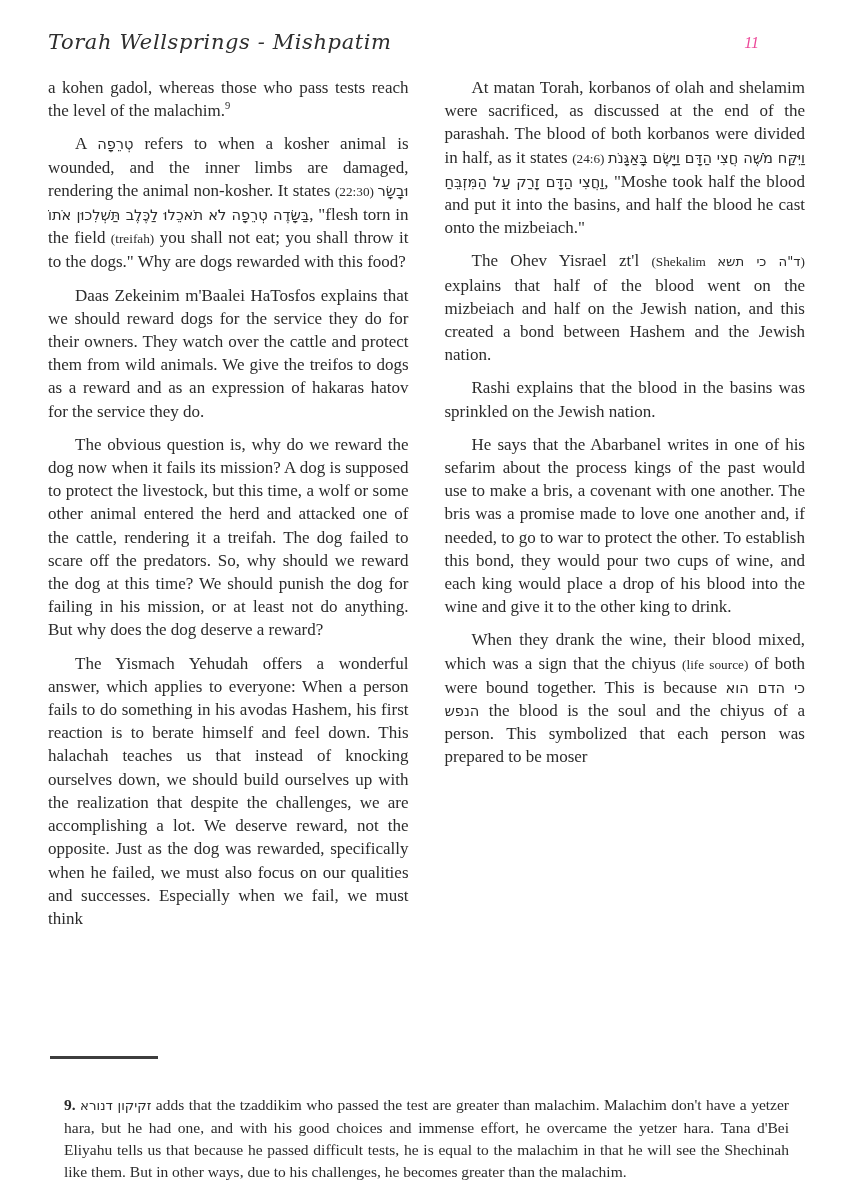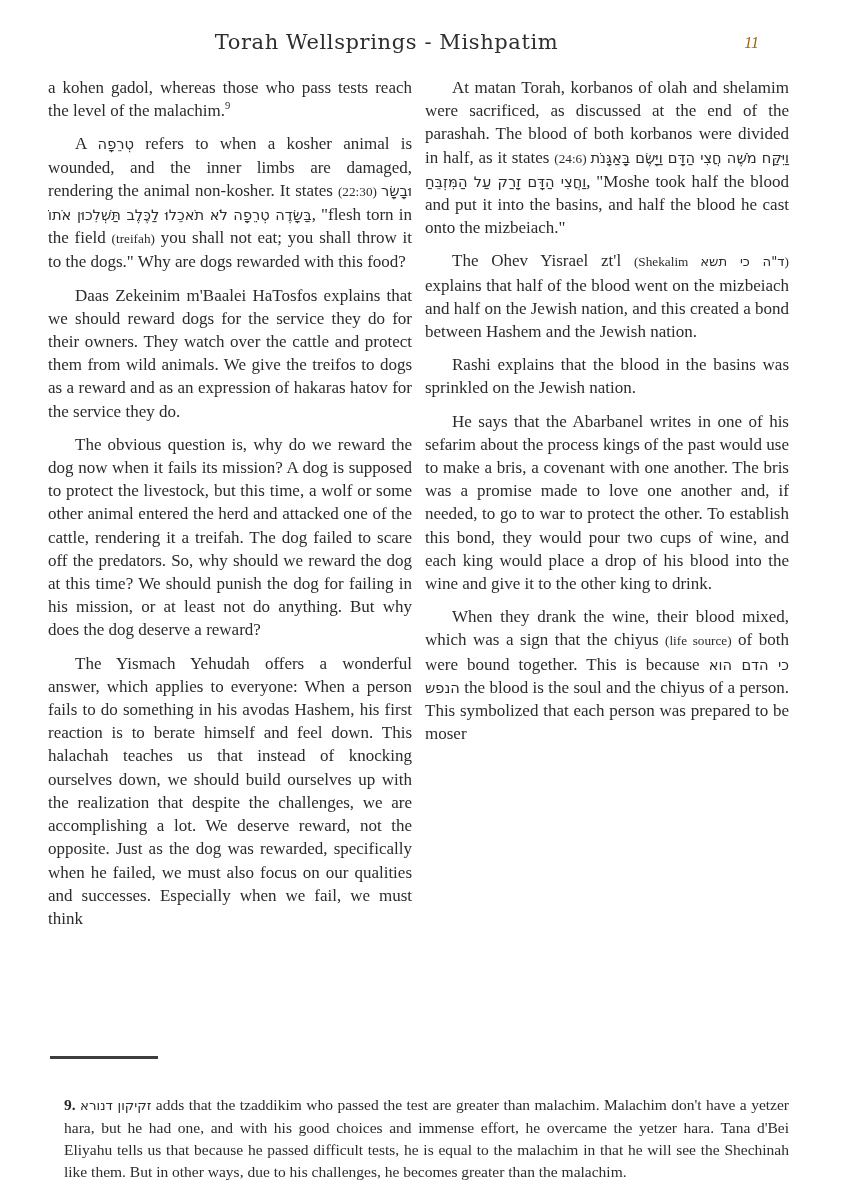--- a/index.html
+++ b/index.html
@@ -6,34 +6,34 @@
   .page{
     position:relative;
     width:849px;height:1200px;
     background:#ffffff;
     font-family:"Liberation Serif", serif;
     color:var(--text-color,#2b2b2b);
     overflow:hidden;
   }
   .header{position:absolute;top:30px;left:48px;width:757px;height:28px;}
   .header-title{
-    text-align:center;
     padding-right:80px;
     font-family:"DejaVu Serif", serif;
+    font-style:italic;
     font-size:21px;
     letter-spacing:0.6px;
     color:#2e2e2e;
   }
   .page-number{
     position:absolute;right:46px;top:4px;
-    font-style:italic;font-size:16px;color:#a16207;
+    font-style:italic;font-size:16px;color:#ec4899;
   }
   .columns{
     position:absolute;top:76px;left:48px;width:757px;
-    display:flex;gap:13px;
+    display:flex;gap:36px;
   }
   .col{
     width:364px;
     font-size:17px;
     line-height:23.2px;
     text-align:justify;
   }
   .para{margin:0 0 10px 0;}
   .para.ind{text-indent:27px;}
   .heading{

